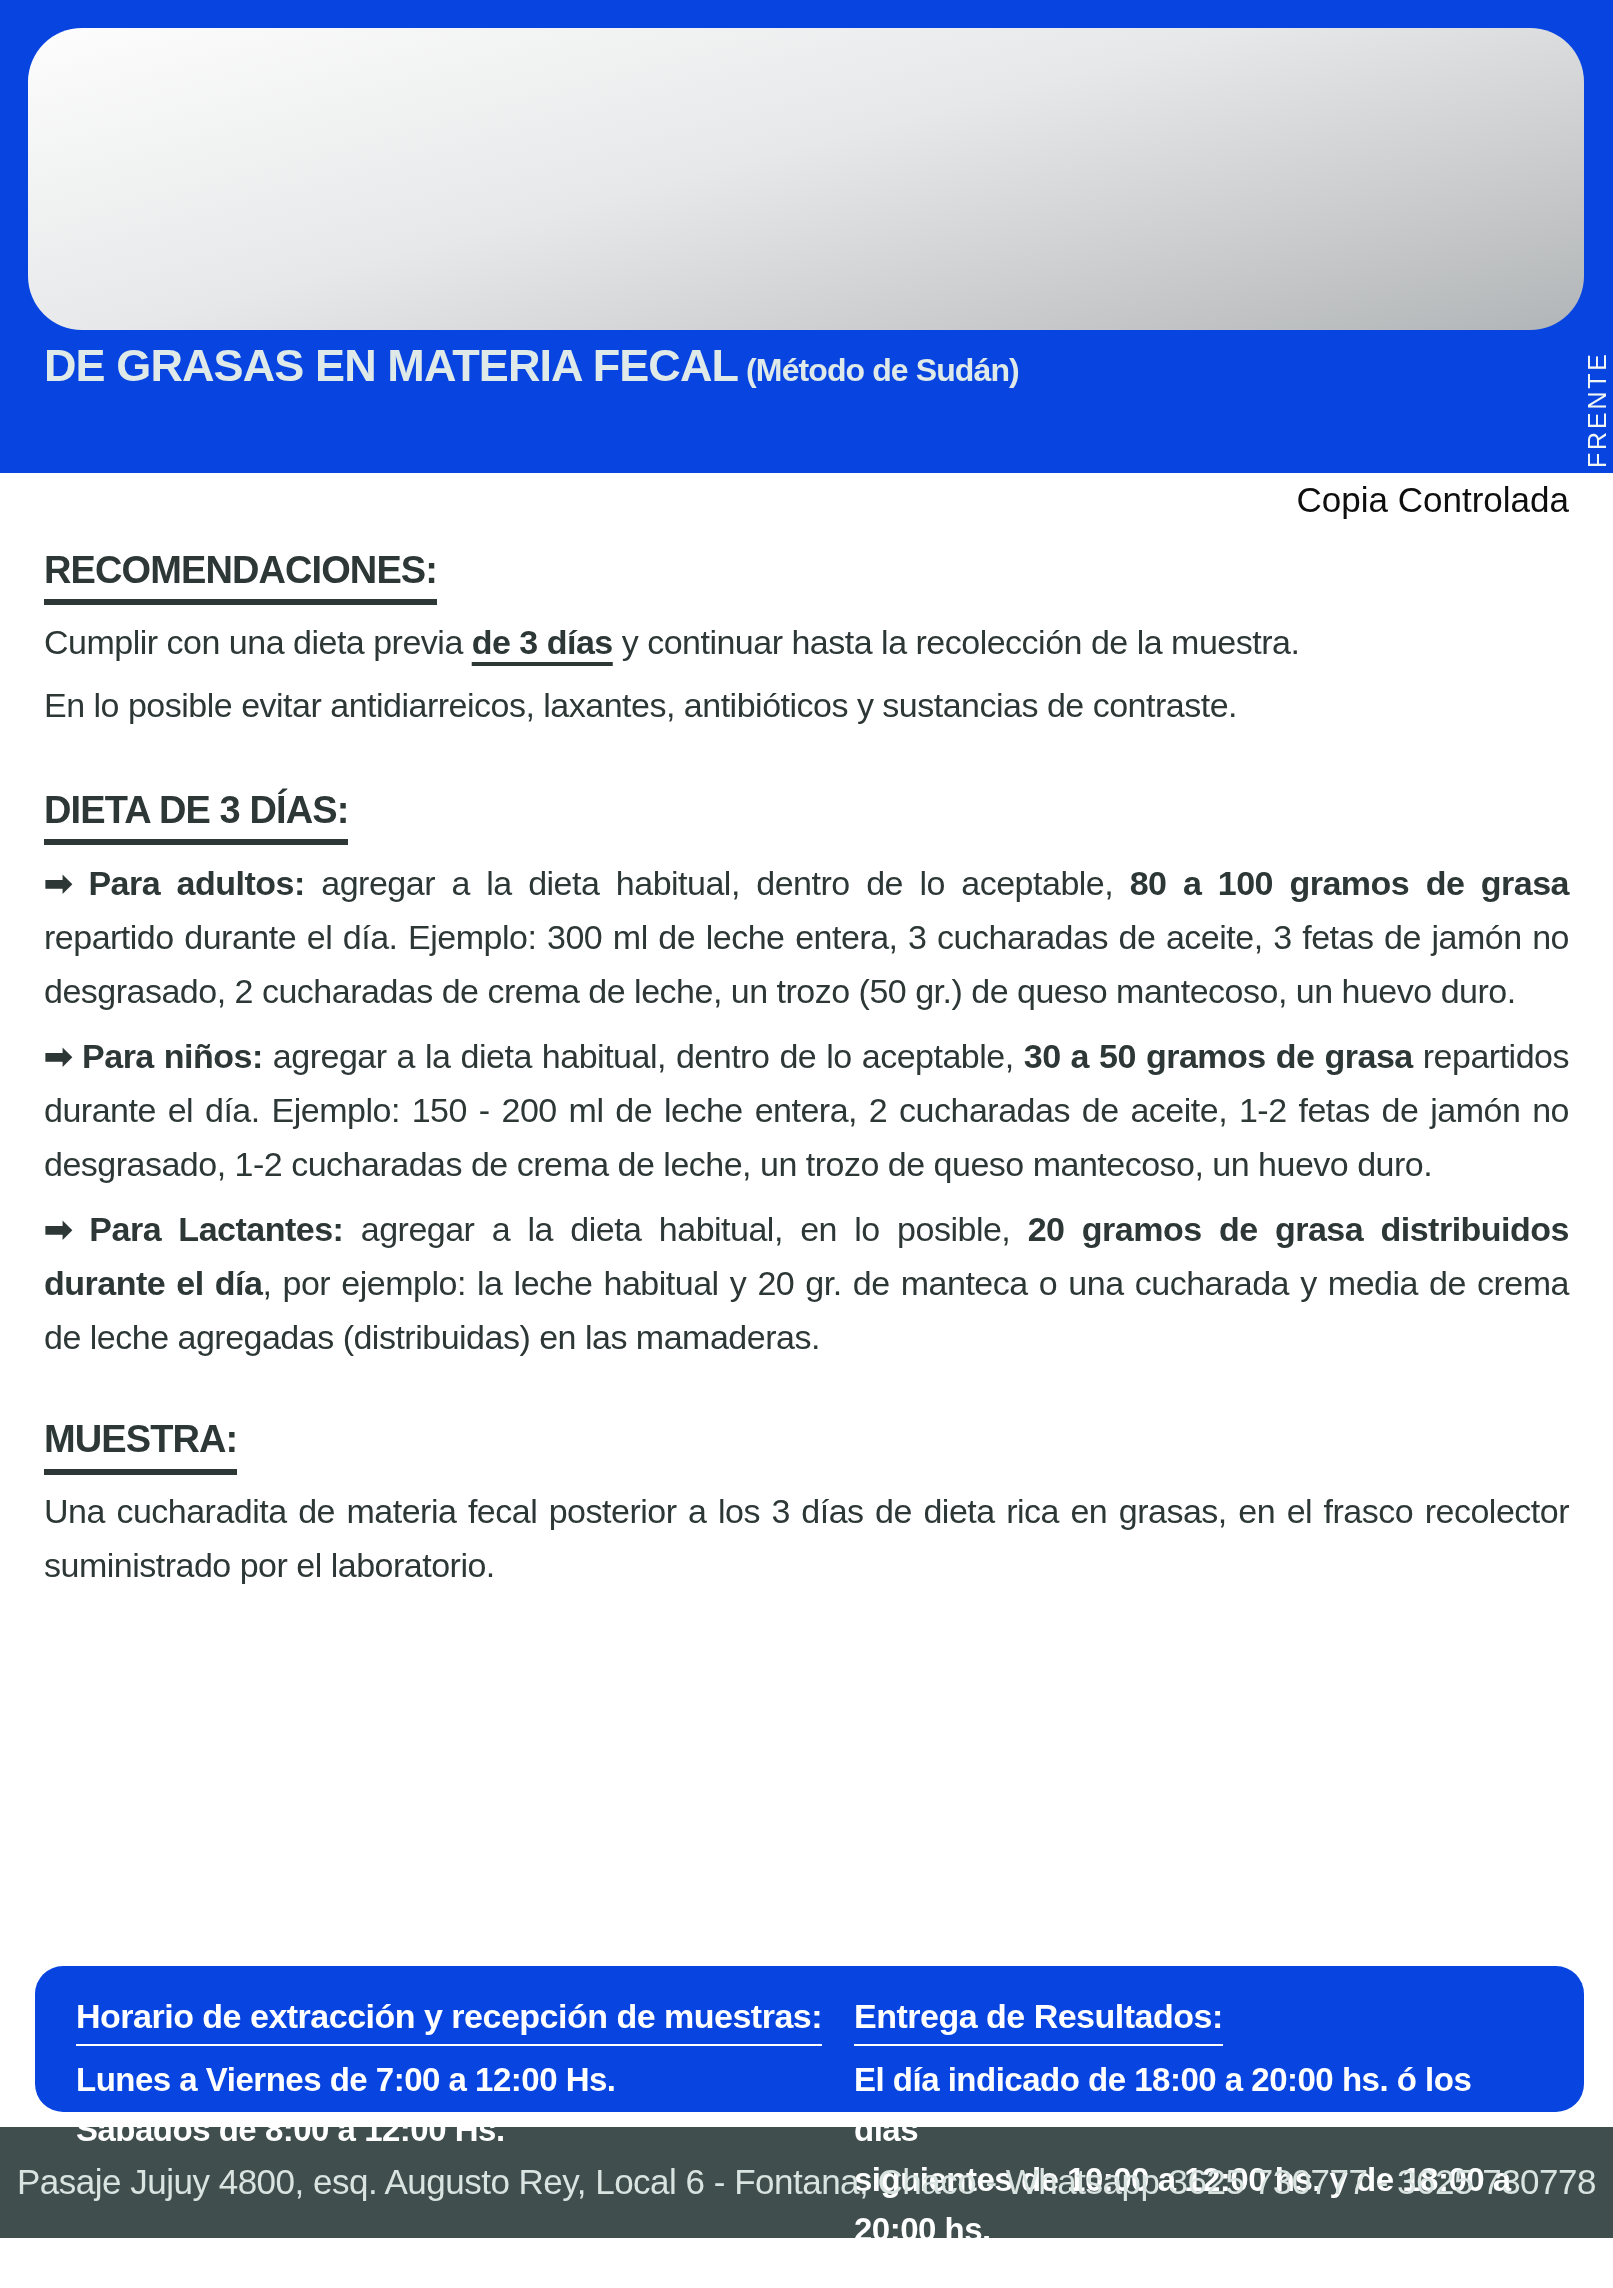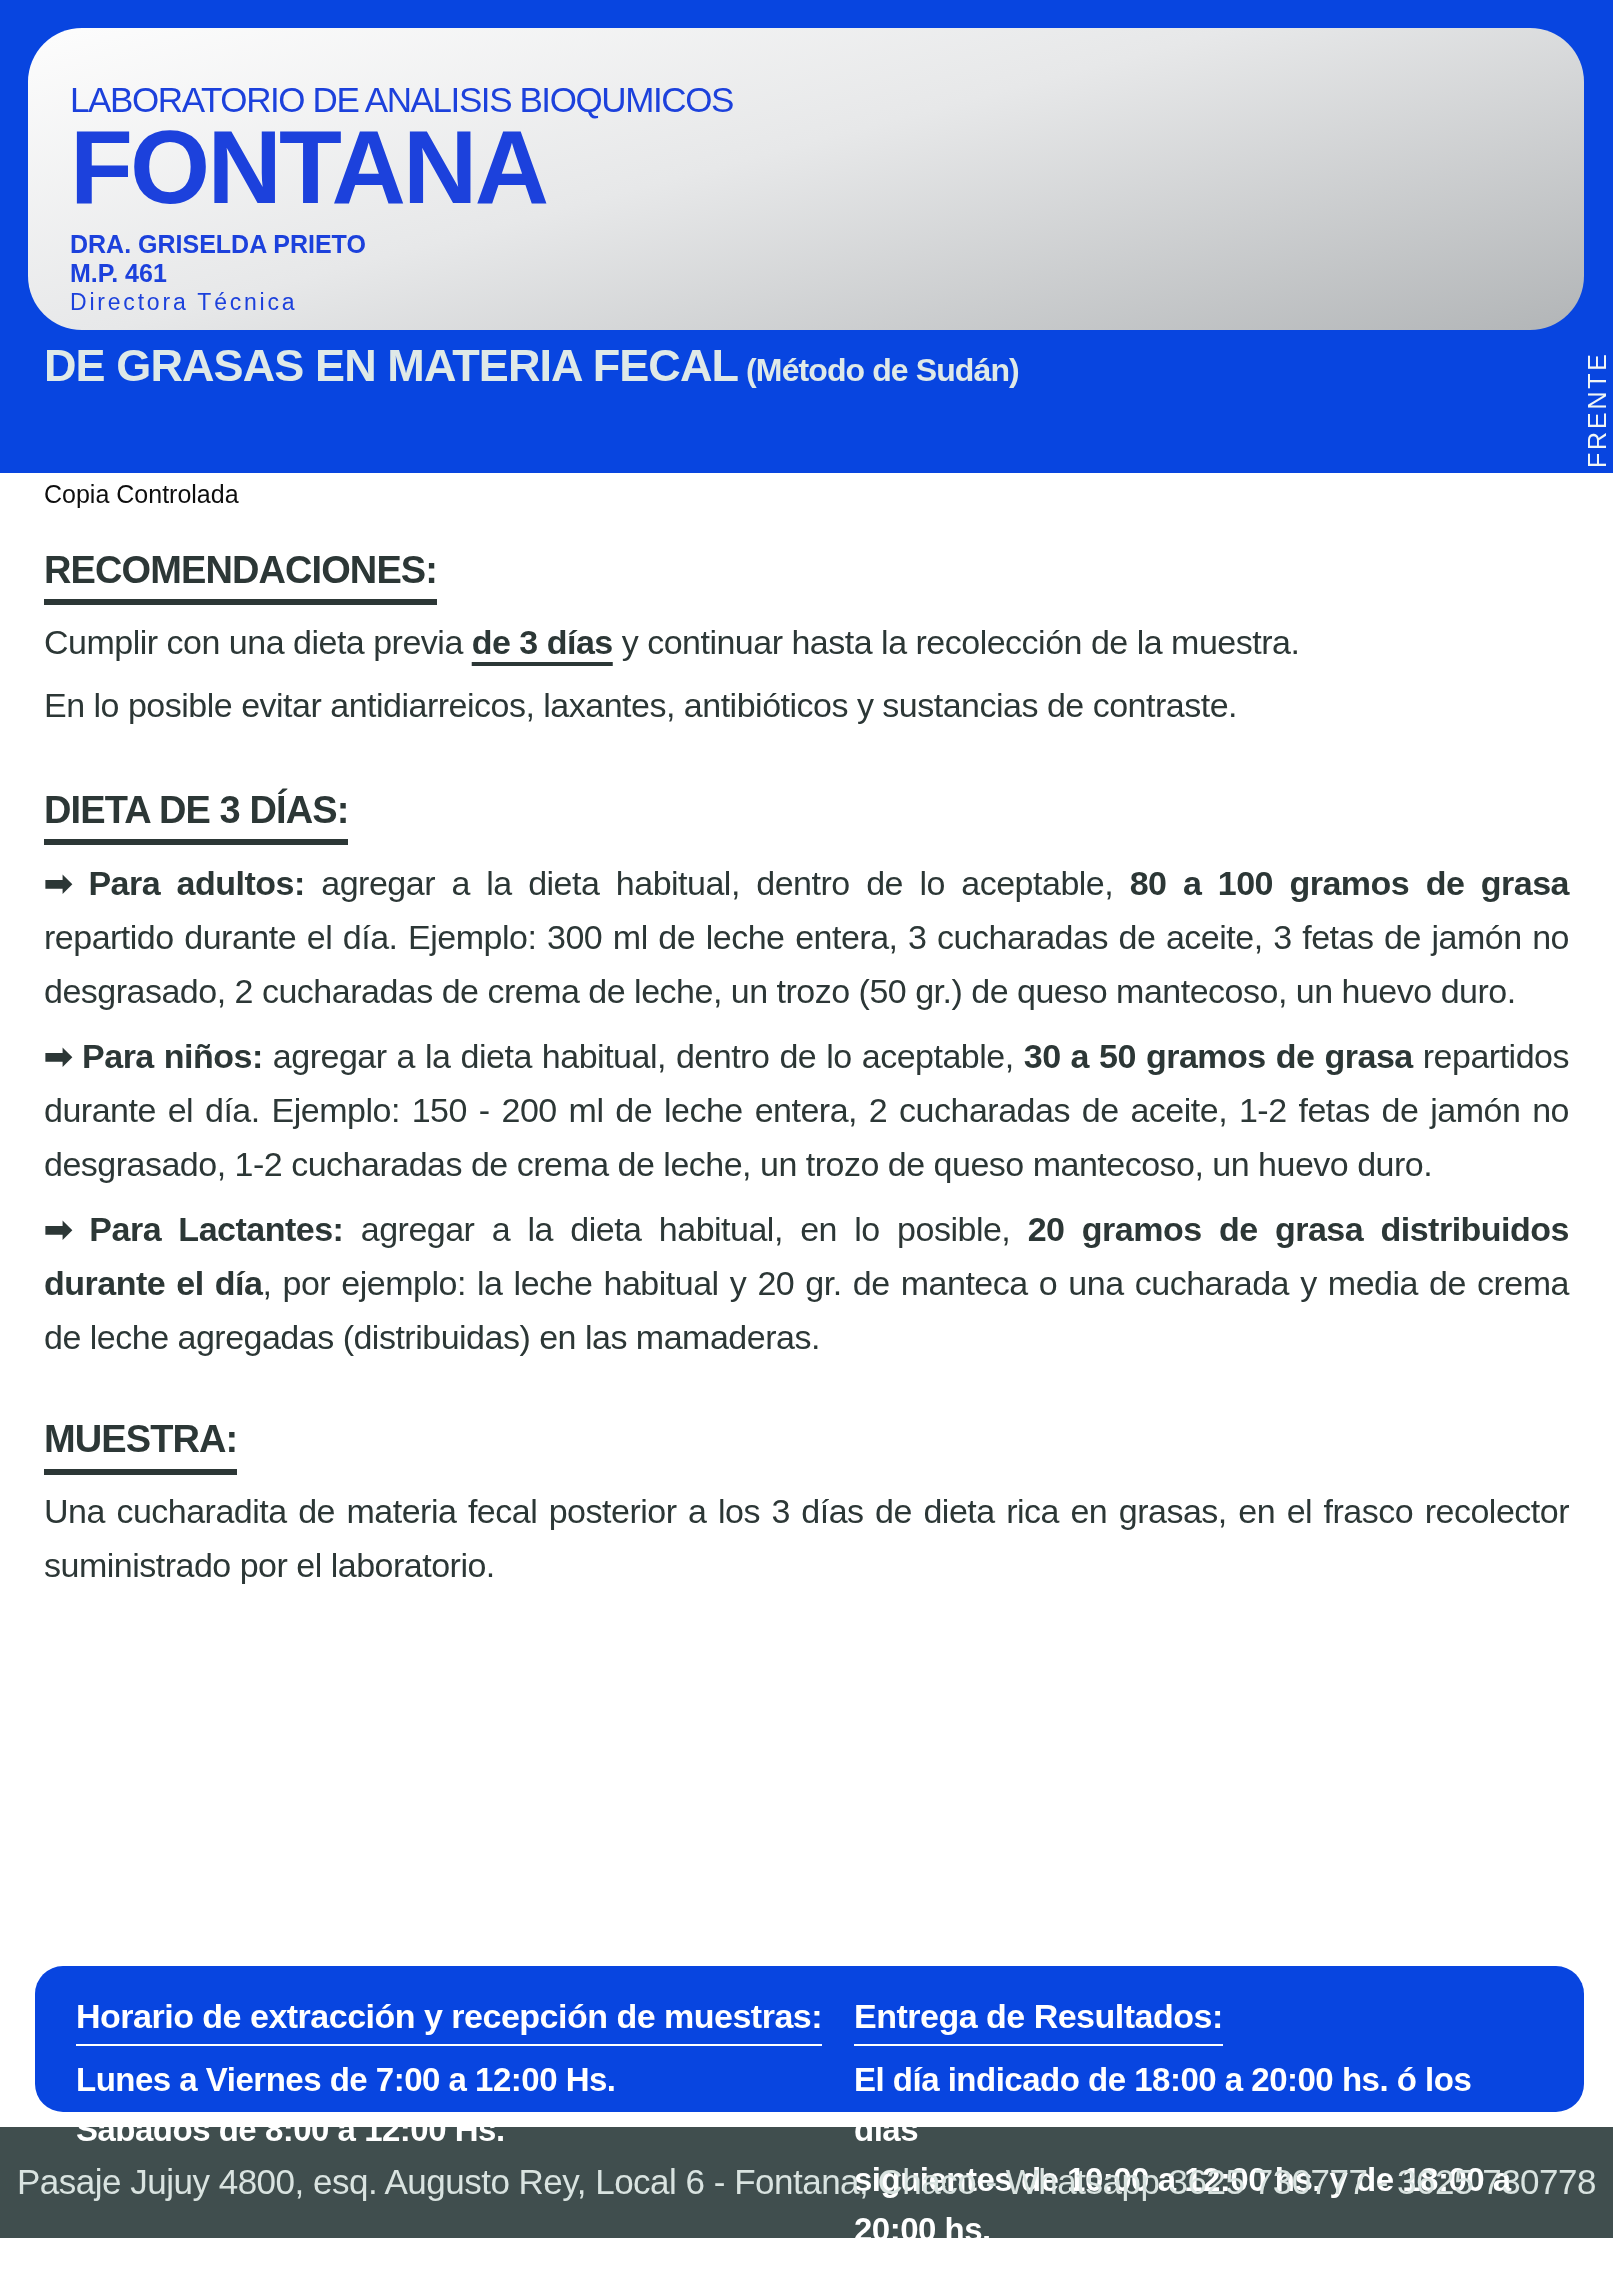--- a/index.html
+++ b/index.html
@@ -39,21 +39,21 @@
   .banner-title .l1{font-size:45px;line-height:55px;}
   .banner-title .l2{font-size:45px;line-height:55px;}
   .banner-title .suffix{font-size:32px;}
   .frente{
     position:absolute;top:353px;right:0;width:31px;height:113px;
     display:flex;align-items:center;justify-content:center;
     writing-mode:vertical-rl;transform:rotate(180deg);
     color:#f2f6f5;font-size:25px;letter-spacing:2.8px;
   }
   
-  .copia-row{height:50px;padding:7.4px 44px 0 44px;font-size:25px;color:#0e0e0e;}
+  .copia-row{height:50px;padding:7.4px 44px 0 44px;text-align:right;font-size:35px;color:#0e0e0e;}
   .content{height:1443px;padding:0 44px;overflow:hidden;}
   .sec-heading{margin-top:26px;}
   .sec-heading span{
     display:inline-block;font-size:38px;font-weight:bold;letter-spacing:-0.9px;
     padding-bottom:7.4px;border-bottom:6.5px solid var(--body_text);
   }
   .para{font-size:34px;line-height:54px;letter-spacing:-0.5px;margin-top:9.2px;}
   .just{text-align:justify;}
   .b{font-weight:bold;}
   .bu{font-weight:bold;text-decoration:underline;text-decoration-thickness:3.7px;text-underline-offset:8.3px;}
@@ -76,27 +76,20 @@
     margin-top:14.8px;height:111px;background:var(--footer_bg);
     display:flex;align-items:center;justify-content:center;
   }
   .footer span{font-size:35px;color:var(--footer_text);letter-spacing:-0.5px;}
 </style>
 </head>
 <body>
 
 <div class="band">
   <div class="card">
-    <div class="card-left">
-      <div class="lab-line">LABORATORIO DE ANALISIS BIOQUMICOS</div>
-      <div class="brand">FONTANA</div>
-      <div class="doctor">DRA. GRISELDA PRIETO</div>
-      <div class="mp">M.P. 461</div>
-      <div class="role">Directora Técnica</div>
-    </div>
   </div>
   <div class="banner-title">
     <div class="l2"><span>DE GRASAS EN MATERIA FECAL</span><span class="suffix"> (Método de Sudán)</span></div>
   </div>
   <div class="frente">FRENTE</div>
 </div>
 
 <div class="copia-row">Copia Controlada</div>
 
 <div class="content">

